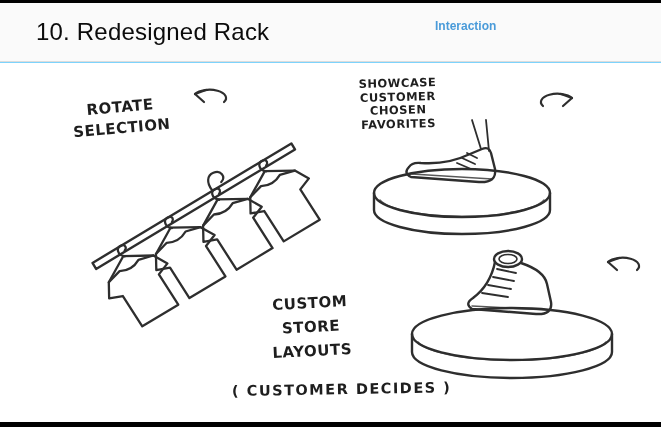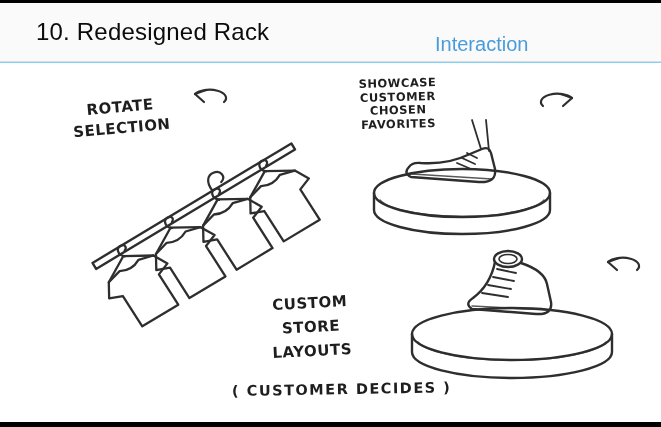--- a/index.html
+++ b/index.html
@@ -10,21 +10,21 @@
   }
   .header{
     position:absolute;left:0;top:0;width:100%;height:59px;
     background:#fafafa;border-bottom:1px solid #dcdcdc;
     display:flex;align-items:center;box-sizing:border-box;
   }
   .page-title{
     margin-left:36px;font-size:24px;color:#0b0b0b;letter-spacing:.2px;
   }
   .nav-link{
-    position:absolute;left:435px;top:30px;font-size:20px;color:#4a9bd9;cursor:pointer;
+    position:absolute;left:435px;top:16px;font-size:12px;color:#4a9bd9;cursor:pointer;font-weight:bold;
   }
   .canvas{position:absolute;left:0;top:60px;width:661px;height:362px;background:#fff;}
   .abs{position:absolute;}
   .hand{
     font-family:"DejaVu Sans",sans-serif;color:#1e1e1e;font-weight:bold;
     white-space:pre-line;text-align:center;letter-spacing:.5px;
   }
   .hand-rotate{left:48px;top:34px;width:146px;font-size:15px;line-height:21px;transform:rotate(-5deg);}
   .hand-showcase{left:326px;top:14px;width:144px;font-size:11.5px;line-height:13.5px;transform:rotate(-1.5deg);}
   .hand-custom{left:250px;top:228px;width:122px;font-size:15px;line-height:24px;transform:rotate(-3deg);}

